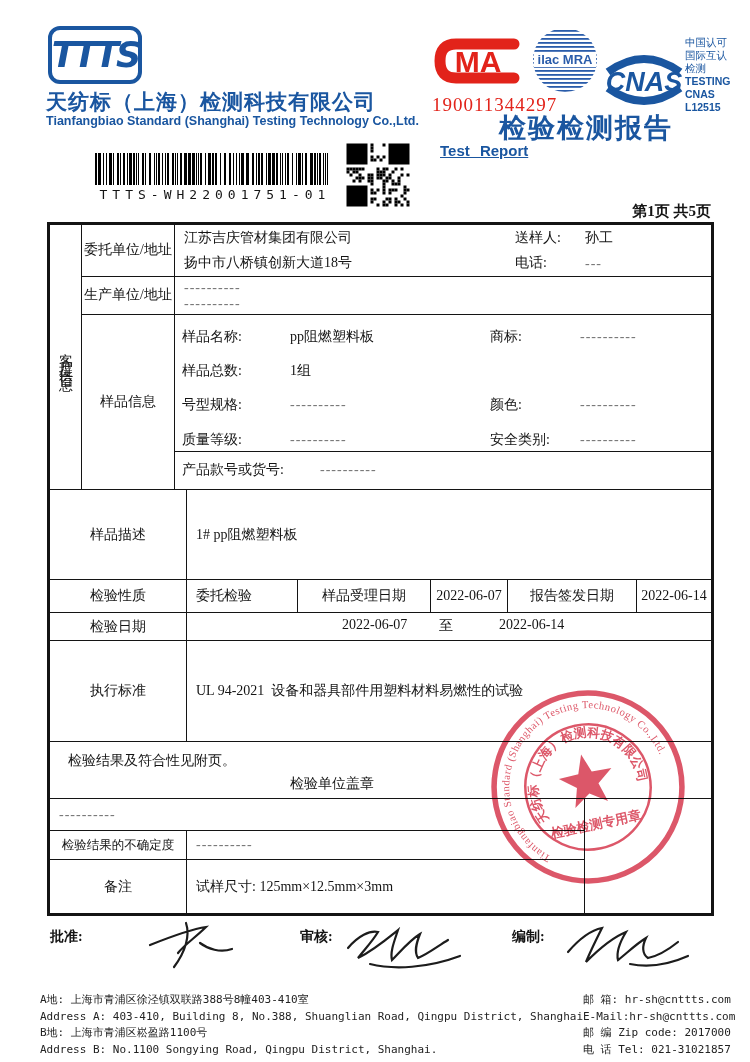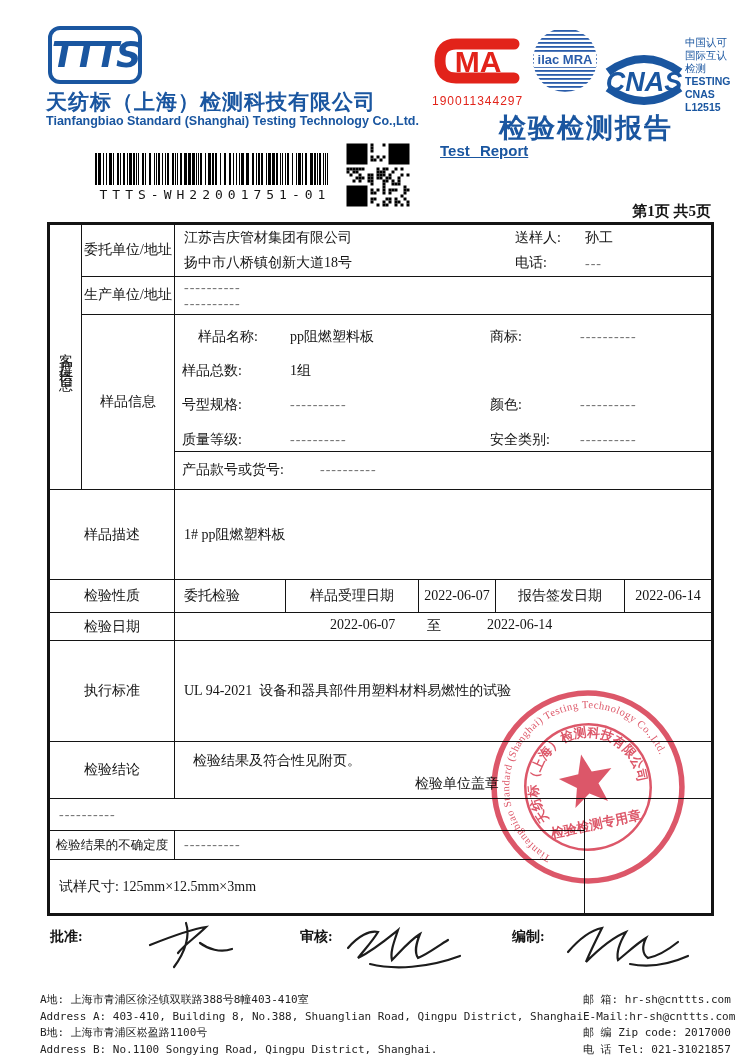--- a/index.html
+++ b/index.html
@@ -12,22 +12,22 @@
   
   .logo-box{position:absolute;left:48px;top:26px;width:94px;height:58px;border:4px solid var(--blue);
             border-radius:12px;display:flex;align-items:center;justify-content:center;}
   .logo-abbr{font-family:"DejaVu Sans",sans-serif;font-style:italic;font-weight:bold;font-size:35px;
              color:var(--blue);letter-spacing:-3px;}
   .company-cn{position:absolute;left:46px;top:88px;font-size:21px;font-weight:bold;color:var(--blue);
               letter-spacing:1px;font-family:"DejaVu Sans",sans-serif;}
   .company-en{position:absolute;left:46px;top:114px;font-size:12.5px;font-weight:bold;color:var(--blue);
               font-family:"Liberation Sans",sans-serif;}
   .cma-wrap{position:absolute;left:430px;top:32px;width:100px;}
-  .cma-num{position:absolute;left:432px;top:94px;color:var(--red);font-size:12px;letter-spacing:1px;
-           font-family:Liberation Sans, sans-serif;}
+  .cma-num{position:absolute;left:432px;top:94px;color:var(--red);font-size:19px;letter-spacing:1px;
+           font-family:Liberation Serif, serif;}
   .ilac-wrap{position:absolute;left:531px;top:26px;}
   .cnas-wrap{position:absolute;left:600px;top:50px;}
   .cnas-info{position:absolute;left:685px;top:36px;font-size:10.5px;color:var(--blue);line-height:13px;
              font-family:"Liberation Sans",sans-serif;}
   .cnas-info .b{font-weight:bold;}
   .title-cn{position:absolute;left:440px;top:110px;width:292px;text-align:center;font-size:27px;
             font-weight:bold;color:var(--blue);letter-spacing:2px;}
   .title-en{position:absolute;left:440px;top:142px;width:292px;font-size:15px;
             color:var(--blue);font-weight:bold;word-spacing:6px;font-family:"Liberation Sans",sans-serif;text-decoration:underline;}
   
@@ -42,21 +42,21 @@
   .report-table{position:absolute;left:47px;top:222px;width:667px;height:694px;border:3px solid var(--ink);
                 font-size:14px;}
   .sec{display:flex;}
   .rowcol{flex:1;display:flex;flex-direction:column;}
   .t-row{display:flex;}
   .bb{border-bottom:1.5px solid var(--ink);}
   .br{border-right:1.5px solid var(--ink);}
   .strip{width:32px;display:flex;align-items:center;justify-content:center;}
   .strip span{writing-mode:vertical-rl;text-orientation:upright;letter-spacing:5px;font-size:14px;}
   .lbl{display:flex;align-items:center;justify-content:center;text-align:center;flex:none;}
-  .w93{width:93px;} .w125{width:125px;}
+  .w93{width:93px;} .w125{width:137px;}
   .content{flex:1;position:relative;}
   .dash{color:#777;letter-spacing:1px;}
   .two-line{display:flex;flex-direction:column;justify-content:space-around;padding:3px 0 3px 9px;}
   .abs{position:absolute;}
   .cell-c{display:flex;align-items:center;justify-content:center;flex:none;}
   .cell-l{display:flex;align-items:center;flex:none;padding-left:9px;}
   .vcenter{display:flex;align-items:center;}
   .small-lbl{font-size:12.5px;}
   
   .si-line{position:relative;height:34.25px;display:flex;align-items:center;}
@@ -337,21 +337,21 @@
             <span class="dash">----------</span>
             <span class="dash">----------</span>
           </div>
         </div>
 
         <div class="t-row" style="height:175px;">
           <div class="lbl br w93">样品信息</div>
           <div class="rowcol">
             <div class="content bb" style="height:137px;padding-top:5px;">
               <div class="si-line">
-                <span class="abs" style="left:7px;margin-left:16px;">样品名称:</span>
+                <span class="abs" style="left:7px;">样品名称:</span>
                 <span class="abs" style="left:115px;">pp阻燃塑料板</span>
                 <span class="abs" style="left:315px;">商标:</span>
                 <span class="abs dash" style="left:405px;">----------</span>
               </div>
               <div class="si-line">
                 <span class="abs" style="left:7px;">样品总数:</span>
                 <span class="abs" style="left:115px;">1组</span>
               </div>
               <div class="si-line">
                 <span class="abs" style="left:7px;">号型规格:</span>
@@ -397,37 +397,37 @@
         <span class="abs" style="left:312px;top:4px;">2022-06-14</span>
       </div>
     </div>
 
     <div class="t-row bb" style="height:101px;font-family:Liberation Serif, serif;">
       <div class="lbl br w125">执行标准</div>
       <div class="content cell-l" style="flex:1;white-space:pre;">UL 94-2021  设备和器具部件用塑料材料易燃性的试验</div>
     </div>
 
     <div class="t-row bb" style="height:57px;">
-      <div class="lbl br w125">检验结论</div>
       <div class="content">
         <div class="abs" style="left:18px;top:10px;">检验结果及符合性见附页。</div>
         <div class="abs" style="left:240px;bottom:5px;">检验单位盖章</div>
       </div>
     </div>
 
     <div class="sec" style="height:114px;">
       <div class="rowcol br" style="width:535px;flex:none;">
         <div class="t-row bb" style="height:32px;">
           <div class="content cell-l dash" style="flex:1;">----------</div>
         </div>
         <div class="t-row bb" style="height:29px;">
           <div class="lbl br w125 small-lbl">检验结果的不确定度</div>
           <div class="content cell-l dash" style="flex:1;">----------</div>
         </div>
         <div class="t-row" style="height:53px;">
+          <div class="lbl br w125">备注</div>
           <div class="content cell-l" style="flex:1;">试样尺寸: 125mm×12.5mm×3mm</div>
         </div>
       </div>
       <div class="content"></div>
     </div>
   </div>
 
   <div class="sig-label" style="left:50px;top:928px;">批准:</div>
   <div class="sig" style="left:140px;top:915px;">
     <svg width="110" height="58" viewBox="0 0 110 58">

